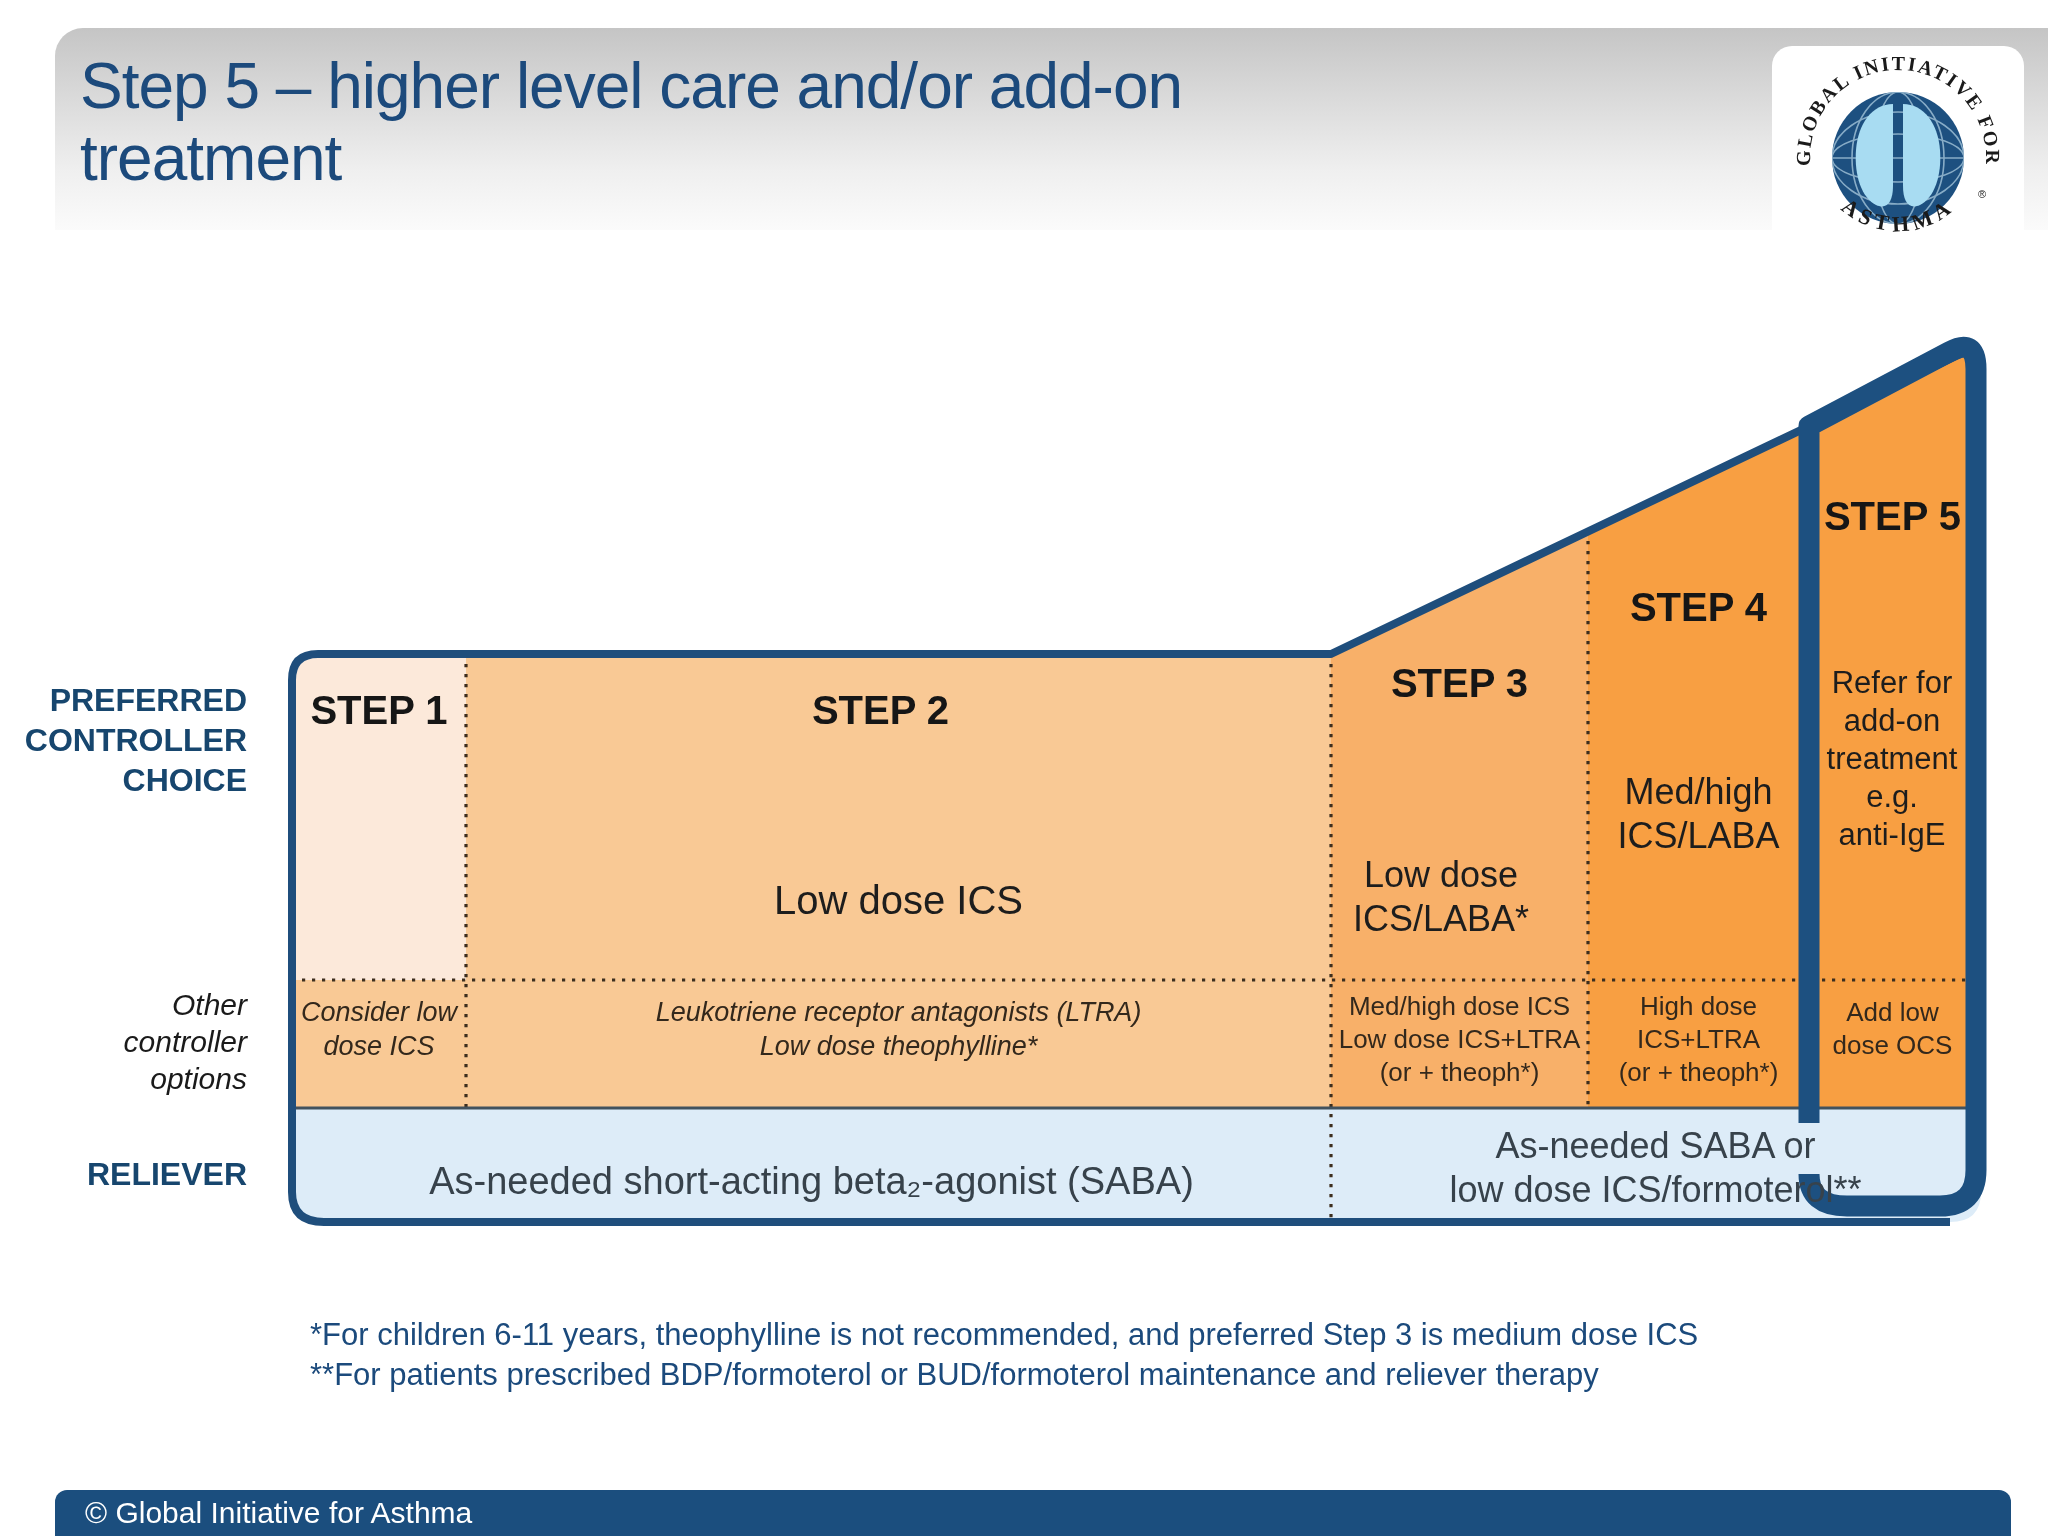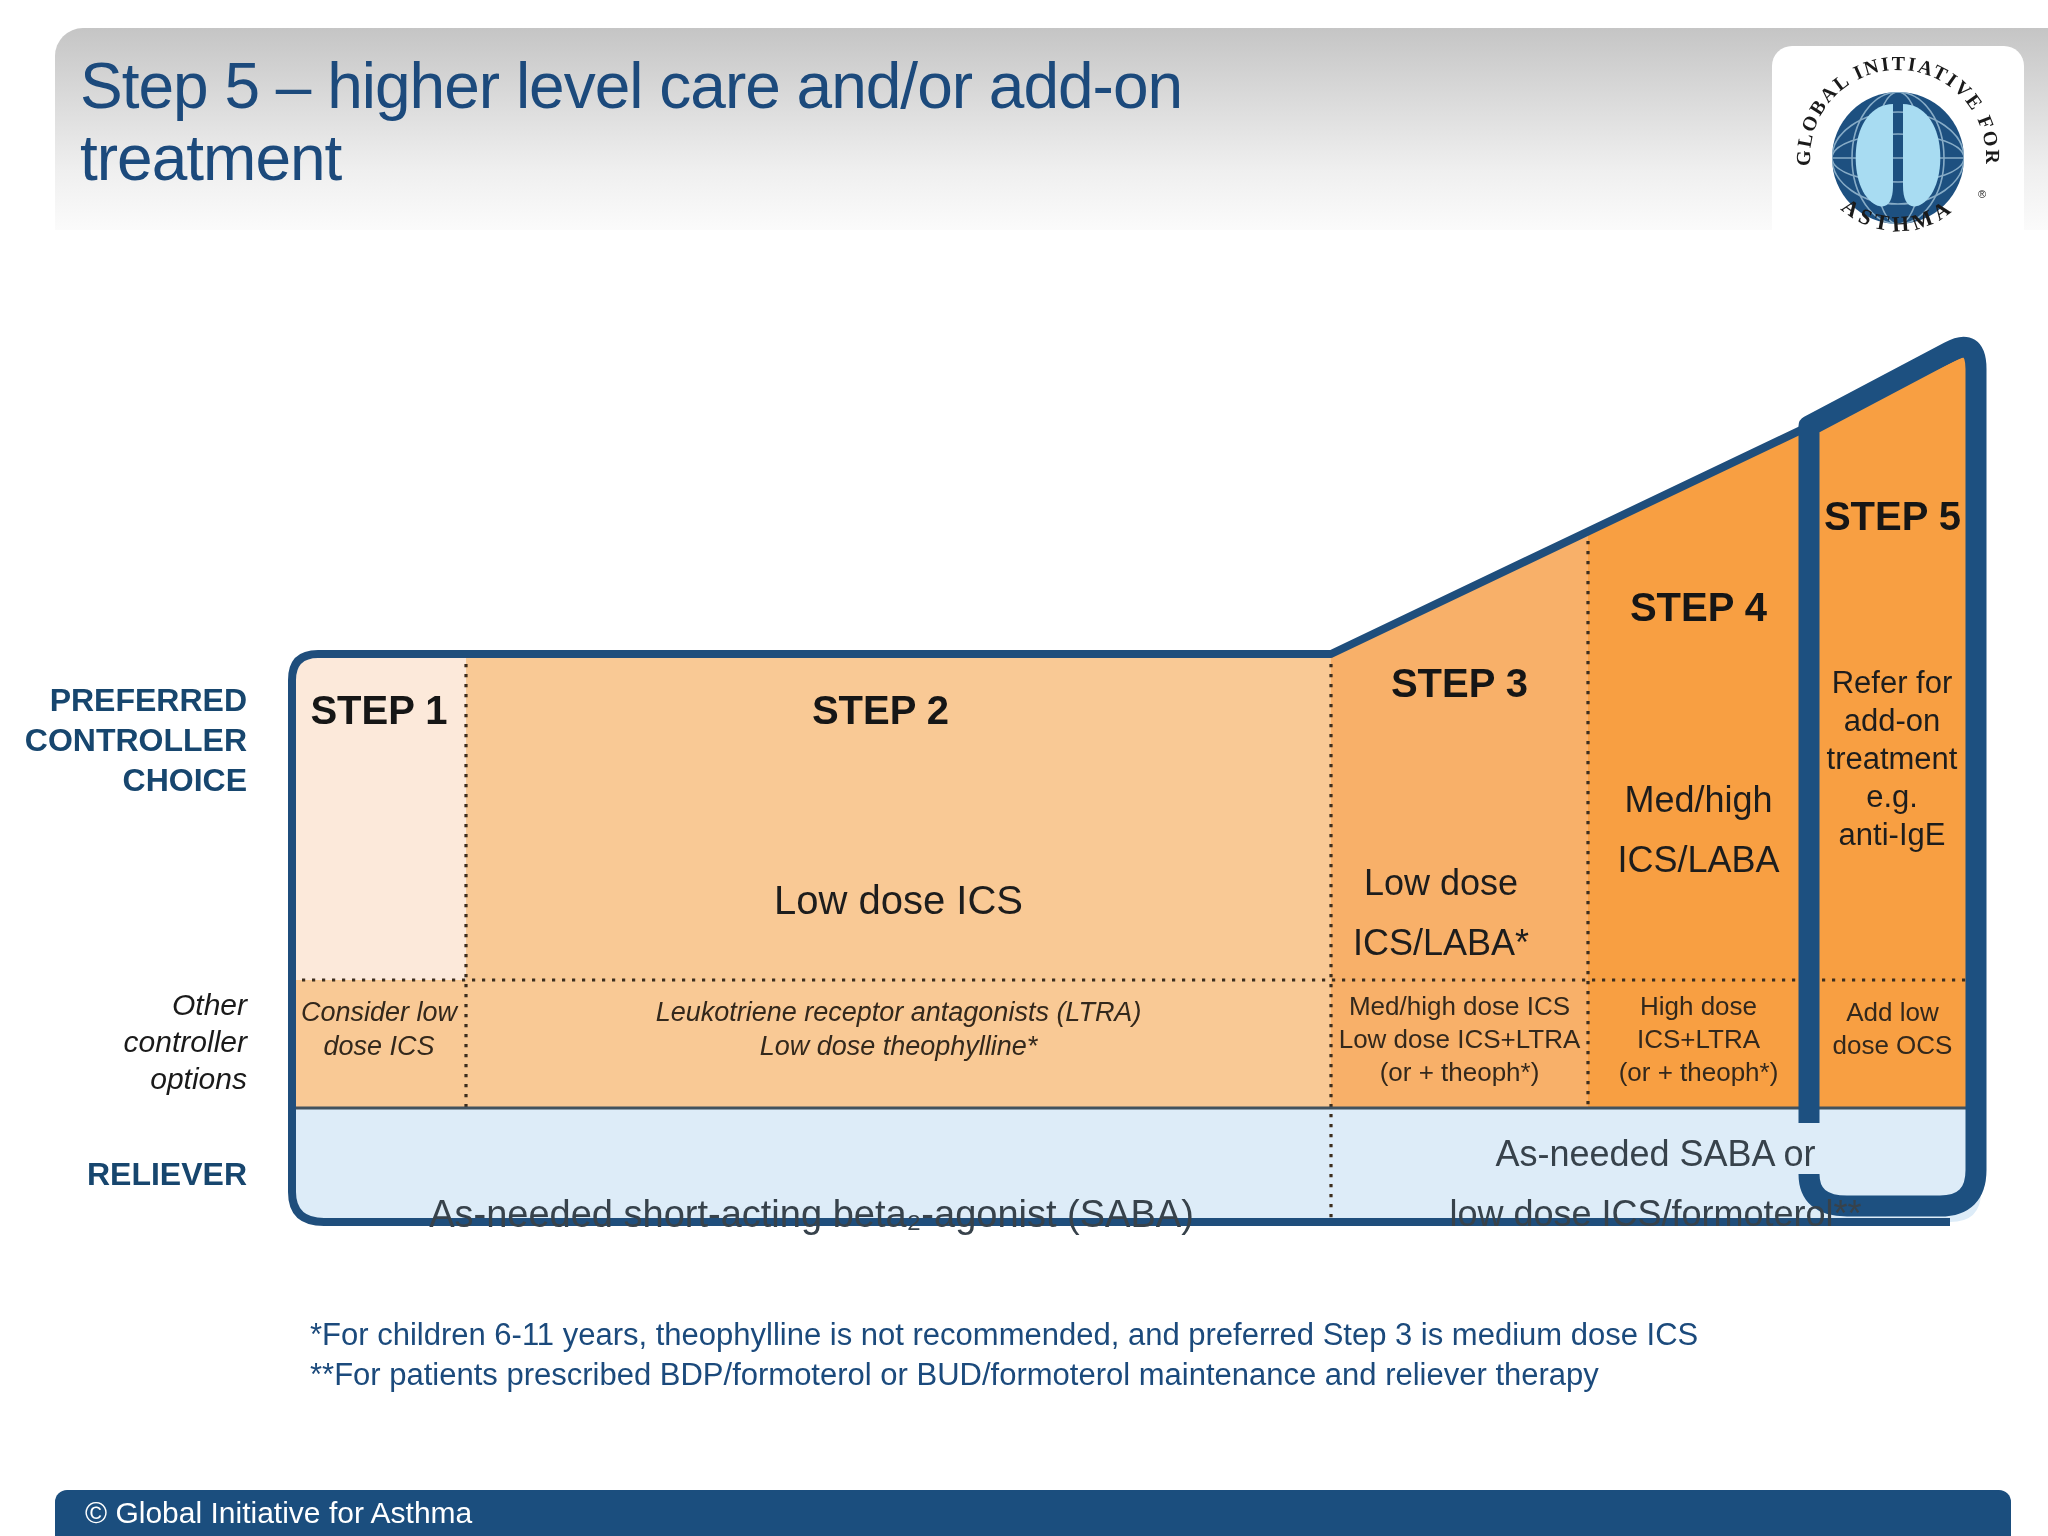--- a/index.html
+++ b/index.html
@@ -11,21 +11,21 @@
   .header{left:55px;top:28px;width:1993px;height:202px;
           border-radius:28px 0 0 0;
           background:linear-gradient(180deg,#c5c5c5 0%,#dcdcdc 38%,#efefef 70%,#fbfbfb 100%);}
   .title{left:80px;top:50px;width:1420px;font-size:64px;line-height:72px;
          color:#1c4a7c;letter-spacing:-1px;}
   .logo-panel{left:1772px;top:46px;width:252px;height:202px;background:#ffffff;
               border-radius:20px;}
   
   .t{position:absolute;text-align:center;white-space:pre-line;color:#1d1d1d;}
   .stepLabel{font-weight:bold;font-size:40px;color:#161616;}
-  .body36{font-size:36px;line-height:60px;}
+  .body36{font-size:36px;line-height:44px;}
   .body40{font-size:40px;}
   .body31{font-size:31px;line-height:38px;}
   .oth{font-style:italic;color:#33281c;font-size:27px;line-height:34px;}
   .oth-sm{color:#33281c;font-size:26px;line-height:33px;}
   .rel{color:#37424b;}
   .sideNavy{font-weight:bold;font-size:32px;line-height:40px;color:#17466e;text-align:right;}
   .sideItal{font-style:italic;font-size:30px;line-height:37px;color:#1a1a1a;text-align:right;}
   .footnotes{left:310px;top:1315px;width:1560px;font-size:31px;line-height:40px;
              color:#1b4a7c;text-align:left;}
   .footer{left:55px;top:1490px;width:1956px;height:46px;background:#1b4e7e;
@@ -121,21 +121,21 @@
 Low dose theophylline*</div>
 <div class="t oth-sm" style="left:1331px;top:990px;width:257px">Med/high dose ICS
 Low dose ICS+LTRA
 (or + theoph*)</div>
 <div class="t oth-sm" style="left:1588px;top:990px;width:221px">High dose
 ICS+LTRA
 (or + theoph*)</div>
 <div class="t oth-sm" style="left:1809px;top:996px;width:167px">Add low
 dose OCS</div>
 
-<div class="t rel" style="left:292px;top:1193px;width:1039px;font-size:38px">As-needed short-acting beta₂-agonist (SABA)</div>
+<div class="t rel" style="left:292px;top:1160px;width:1039px;font-size:38px">As-needed short-acting beta₂-agonist (SABA)</div>
 <div class="t rel body36" style="left:1331px;top:1124px;width:649px">As-needed SABA or
 low dose ICS/formoterol**</div>
 
 <div class="abs sideNavy pre" style="left:0;top:680px;width:247px">PREFERRED
 CONTROLLER
 CHOICE</div>
 <div class="abs sideItal pre" style="left:0;top:986px;width:247px">Other
 controller
 options</div>
 <div class="abs sideNavy" style="left:0;top:1154px;width:247px">RELIEVER</div>

